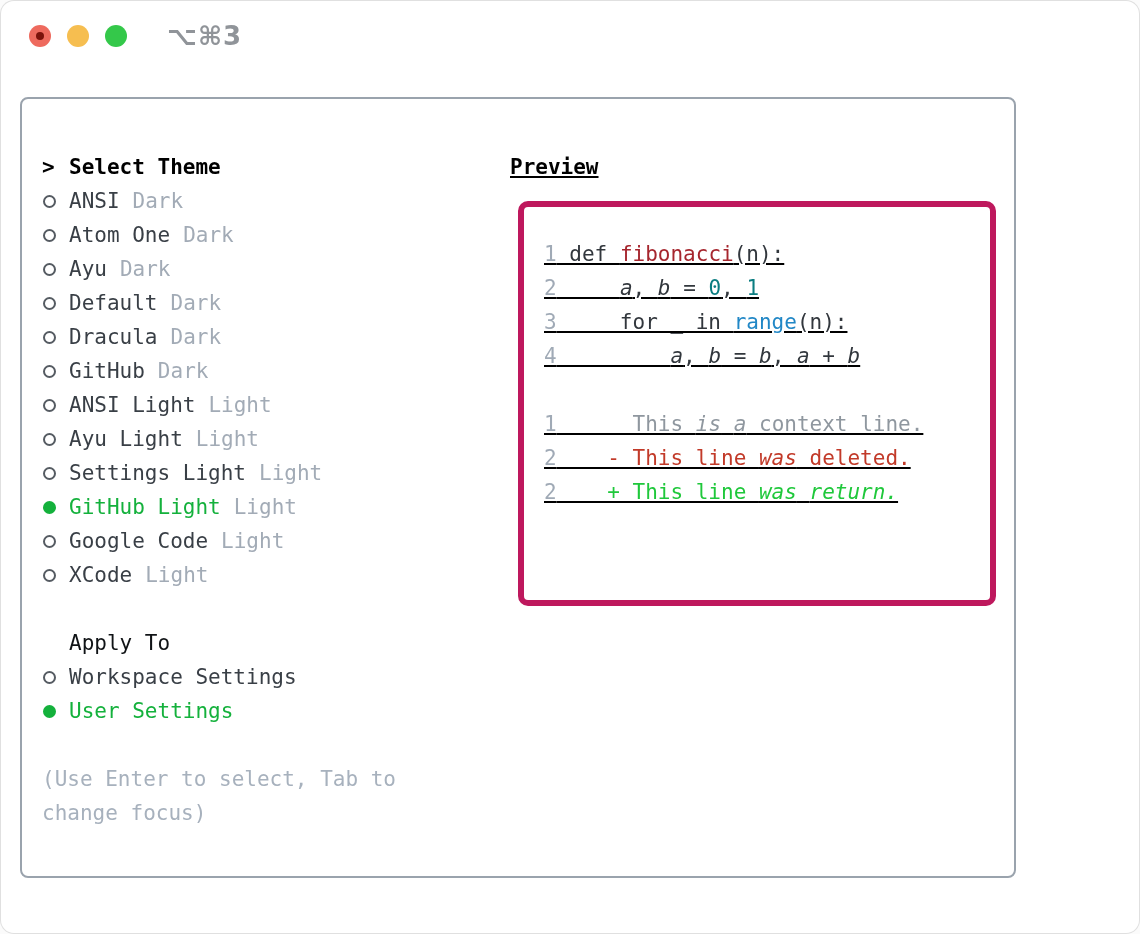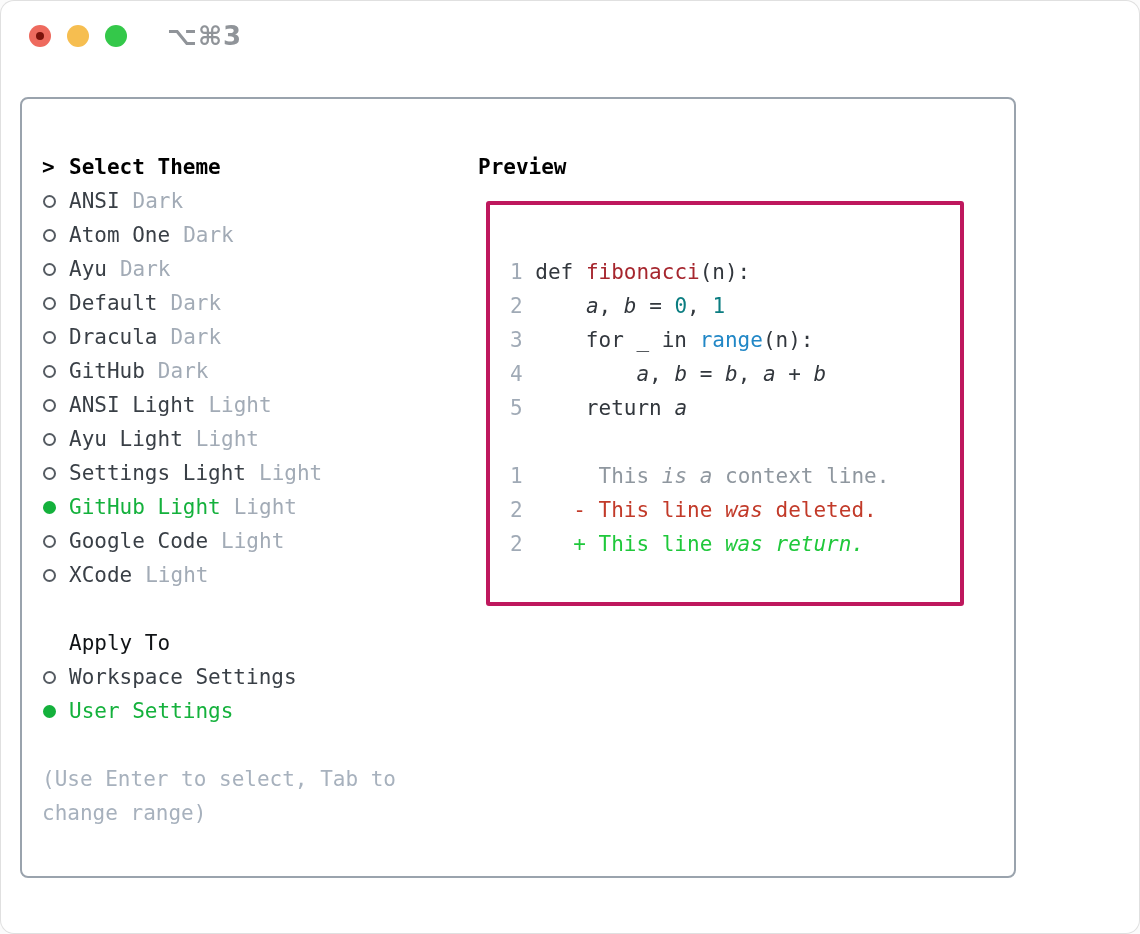--- a/index.html
+++ b/index.html
@@ -35,25 +35,25 @@
     border-color:var(--selection-green,#14b13c); }
   .tname { color:#393f46; }
   .trow.sel .tname { color:var(--selection-green,#14b13c); }
   .ttag { color:var(--muted-gray,#a2abb6); margin-left:13px; }
   .indented { margin-left:27px;text-align:right; }
   .opt-label { color:#393f46; }
   .orow.sel .opt-label { color:var(--selection-green,#14b13c); }
   .spacer { height:34px; }
   .hint { color:#a7b1bd; width:432px; line-height:34px; }
   
-  .preview-col { position:absolute; left:456px; top:51px; }
+  .preview-col { position:absolute; left:488px; top:51px;text-decoration:underline; }
   .preview-hdr { font-size:21px; line-height:34px; font-weight:bold; color:#000; }
   .preview-box { margin-left:8px; margin-top:17px; width:478px; height:405px;
-    border:4px solid #be185d; border-radius:3px; box-sizing:border-box;
-    padding:50px 0 0 20px; overflow:hidden; }
+    border:6px solid #be185d; border-radius:10px; box-sizing:border-box;
+    padding:30px 0 0 20px; overflow:hidden; }
   .pline { white-space:pre; font-size:21px; line-height:34px; min-height:34px; }
   .lnum { color:#a0aab6; }
   .tok.plain   { color:#32373d; }
   .tok.func    { color:var(--function-red,#a6262e); }
   .tok.num     { color:var(--number-teal,#0b7d81); }
   .tok.builtin { color:var(--builtin-blue,#2187c6); }
   .tok.var     { color:#32373d; font-style:italic; }
   .tok.ctx     { color:var(--code-gray,#8f979f); }
   .tok.del     { color:var(--deleted-red,#c23a29);margin-top:32px; }
   .tok.add     { color:var(--added-green,#1fc83b);text-align:center; }
@@ -184,31 +184,30 @@
           <div class="line-row orow sel">
             <span class="marker">
               <span class="radio sel"></span>
             </span>
             <span class="opt-label">User Settings</span>
           </div>
         </div>
 
       <div class="spacer"></div>
 
-      <div class="hint">(Use Enter to select, Tab to change range)</div>
+      <div class="hint">(Use Enter to select, Tab to change focus)</div>
     </div>
 
     <div class="preview-col">
       <div class="preview-hdr">Preview</div>
       <div class="preview-box">
           <div class="pline"><span class="lnum">1</span><span class="tok plain"> def </span><span class="tok func">fibonacci</span><span class="tok plain">(n):</span></div>
           <div class="pline"><span class="lnum">2</span><span class="tok plain">     </span><span class="tok var">a</span><span class="tok plain">, </span><span class="tok var">b</span><span class="tok plain"> = </span><span class="tok num">0</span><span class="tok plain">, </span><span class="tok num">1</span></div>
           <div class="pline"><span class="lnum">3</span><span class="tok plain">     for _ in </span><span class="tok builtin">range</span><span class="tok plain">(n):</span></div>
           <div class="pline"><span class="lnum">4</span><span class="tok plain">         </span><span class="tok var">a</span><span class="tok plain">, </span><span class="tok var">b</span><span class="tok plain"> = </span><span class="tok var">b</span><span class="tok plain">, </span><span class="tok var">a</span><span class="tok plain"> + </span><span class="tok var">b</span></div>
-          <div class="pline"><span class="lnum">5</span><span class="tok plain">     return </span><span class="tok var">a</span></div>
           <div class="pline"><span class="lnum"></span></div>
           <div class="pline"><span class="lnum">1</span><span class="tok ctx">      This </span><span class="tok ctx it">is</span><span class="tok ctx"> </span><span class="tok ctx it">a</span><span class="tok ctx"> context line.</span></div>
           <div class="pline"><span class="lnum">2</span><span class="tok del">    - This line </span><span class="tok del it">was</span><span class="tok del"> deleted.</span></div>
           <div class="pline"><span class="lnum">2</span><span class="tok add">    + This line </span><span class="tok add it">was</span><span class="tok add"> </span><span class="tok add it">return.</span></div>
         </div>
     </div>
 
   </div>
 </div>
 

